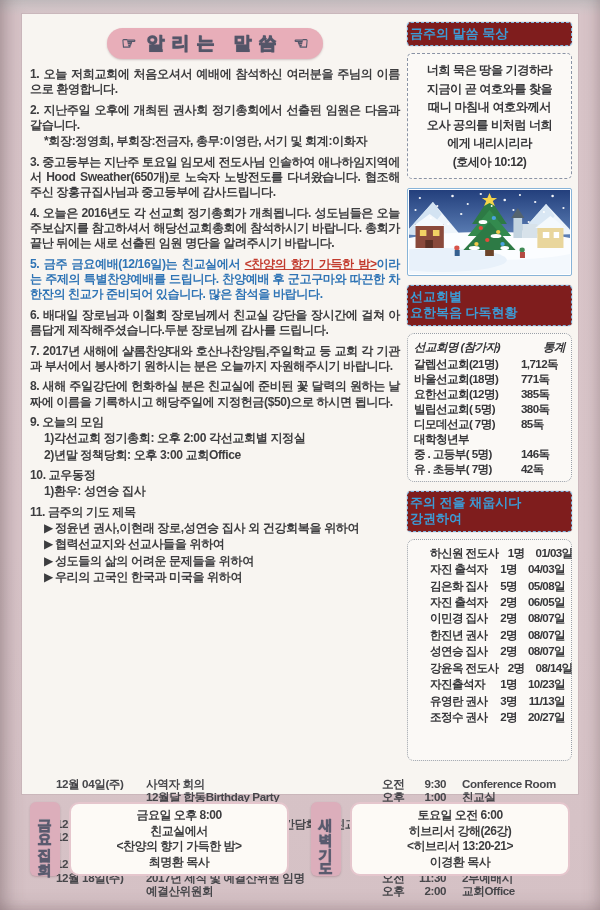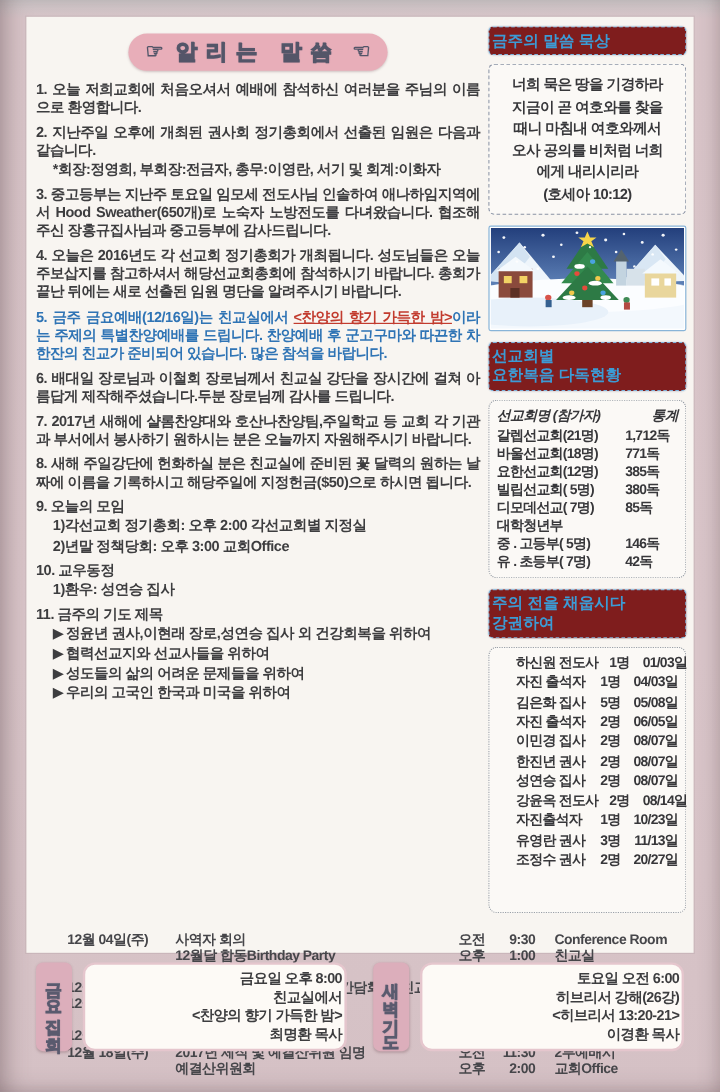--- a/index.html
+++ b/index.html
@@ -95,21 +95,21 @@
   }
   .ftab span{
     writing-mode:vertical-rl;text-orientation:upright;
     color:#fff;font-weight:bold;font-size:14px;letter-spacing:1px;
     -webkit-text-stroke:0.8px #5a5a6e;text-shadow:0 0 1px #5a5a6e;
   }
   .fbox{
     flex:1;background:#fdfaf6;border:2px solid #e5c6cd;border-radius:10px;
     padding:4px 2px;text-align:center;color:#3d3d3f;font-weight:bold;
     font-size:12px;line-height:1.3;letter-spacing:-0.5px;
-    display:flex;flex-direction:column;justify-content:center;align-items:flex-end;
+    display:flex;flex-direction:column;justify-content:center;
   }
   .fbox p{margin:0;}
 </style>
 </head>
 <body>
 
 <div class="vignette"></div>
 
 <div class="panel">
   <div class="columns">

